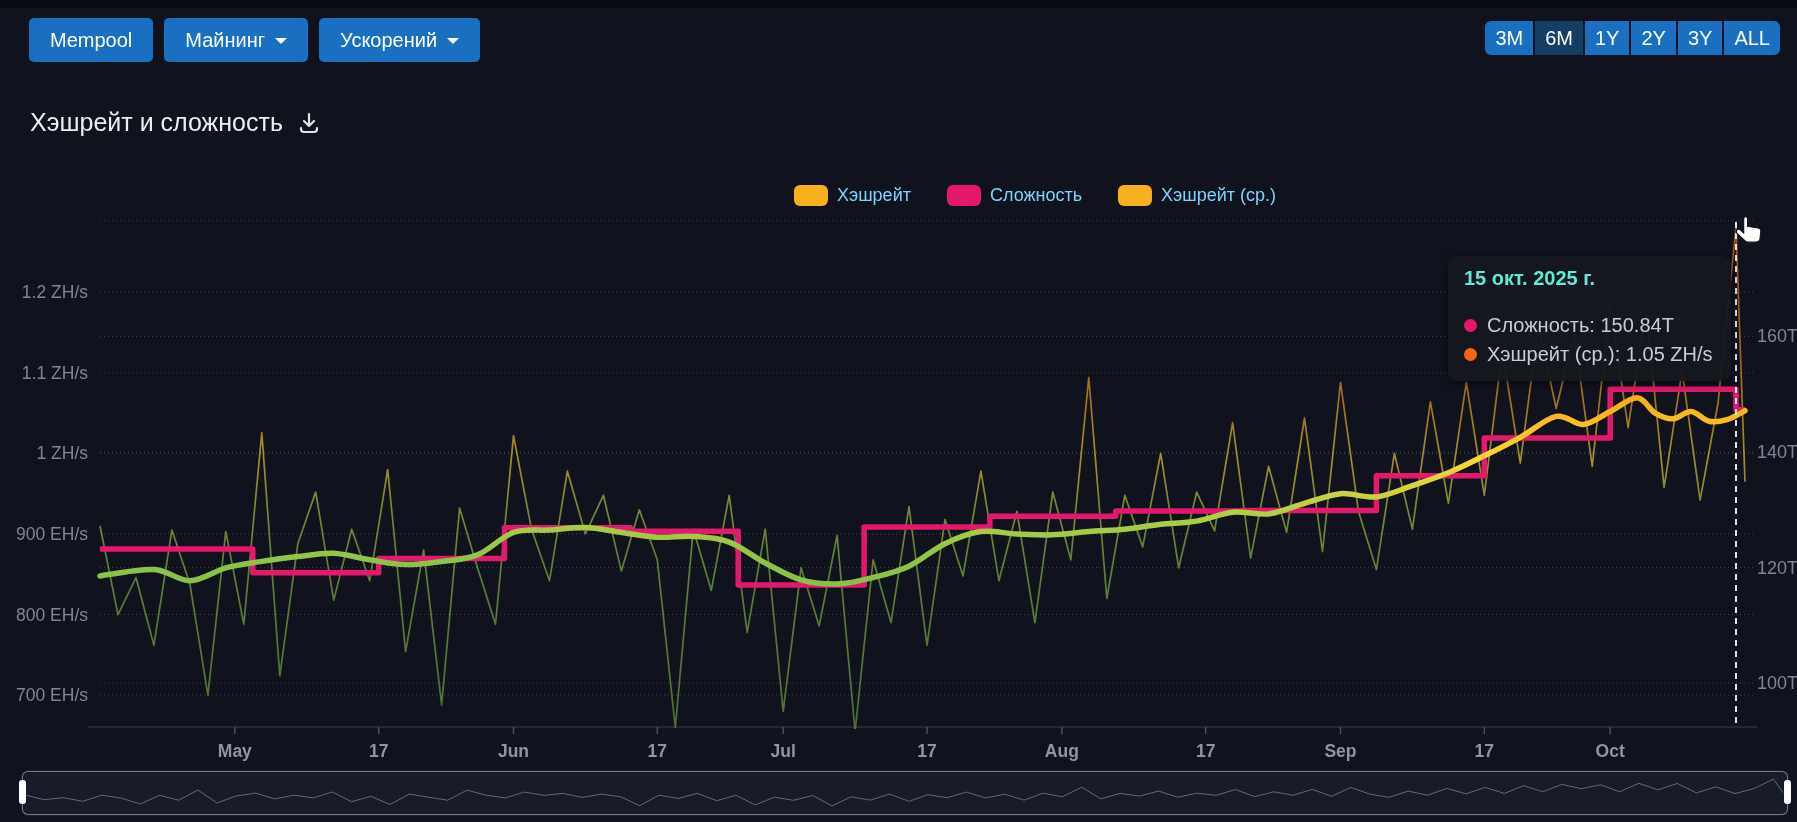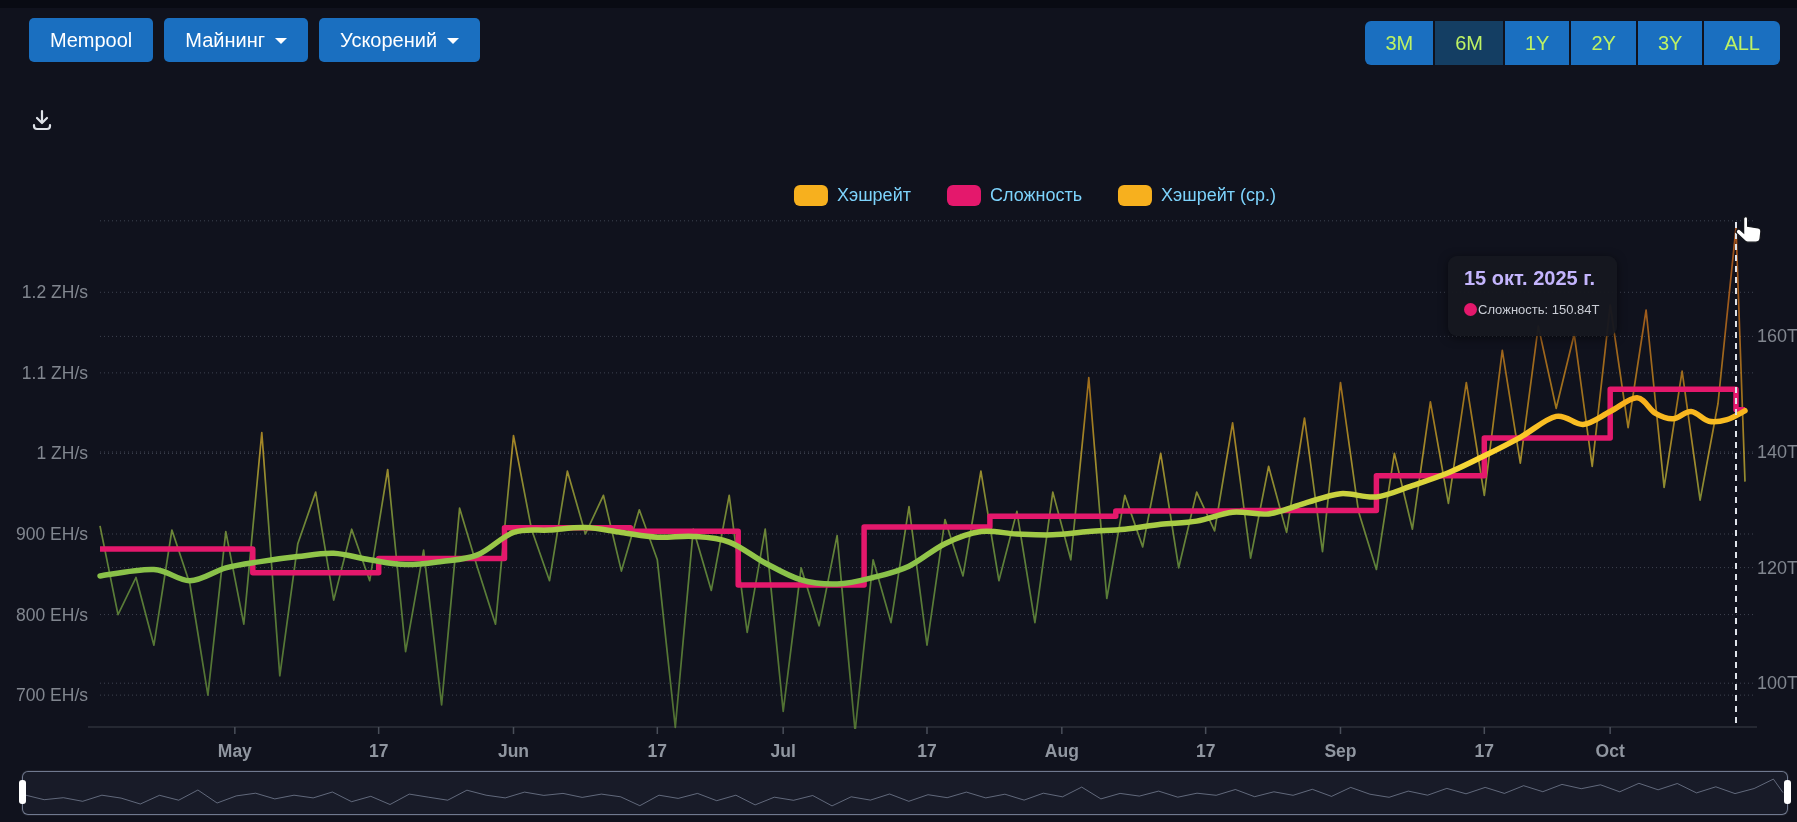--- a/index.html
+++ b/index.html
@@ -7,39 +7,39 @@
        font-family:"Liberation Sans","DejaVu Sans",sans-serif;color:#e8eaf0}
   .top-strip{position:absolute;left:0;top:0;width:100%;height:8px;background:#090b13}
   
   .navbar{position:absolute;left:29px;top:18px;display:flex;gap:11px}
   .nav-btn{height:44px;background:#1a6fc0;border:none;border-radius:5px;color:#fff;
            font-size:20px;font-family:inherit;padding:0 21px;display:flex;align-items:center;cursor:pointer}
   .caret{width:0;height:0;border-left:6px solid transparent;border-right:6px solid transparent;
          border-top:6px solid #fff;margin-left:10px;margin-top:2px}
   
   .time-selector{position:absolute;right:17px;top:21px;display:flex;gap:2px;border-radius:6px;overflow:hidden}
-  .time-btn{height:44px;background:#1a6fc0;color:#bef264;font-size:20px;padding:0 20px;
+  .time-btn{height:34px;background:#1a6fc0;color:#ffffff;font-size:20px;padding:0 10px;
             display:flex;align-items:center;cursor:pointer}
   .time-btn.active{background:#143e63}
   
   .title-row{position:absolute;left:30px;top:108px;display:flex;align-items:center;gap:14px}
   .page-title{font-size:25px;font-weight:500;color:#eceef2}
   .dl-icon{cursor:pointer;display:flex;align-items:center}
   
   .legend{position:absolute;left:1035px;top:185px;transform:translateX(-50%);display:flex;gap:36px;align-items:center}
   .legend-item{display:flex;align-items:center;gap:9px;cursor:pointer}
   .legend-swatch{width:34px;height:21px;border-radius:6px}
   .legend-label{font-size:18px;color:#7dd3fc}
   
   #chart-svg{position:absolute;left:0;top:0}
   
   .tooltip{position:absolute;left:1448px;top:256px;background:rgba(22,24,31,0.96);border-radius:9px;
            padding:11px 18px 12px 16px;box-shadow:0 2px 10px rgba(0,0,0,.5);width:max-content}
-  .tooltip-date{font-size:20px;font-weight:bold;color:#c4b5fd;margin-bottom:5px}
-  .tooltip-row{display:flex;align-items:center;gap:1px;font-size:13px;color:#c9ccd4;line-height:29px}
+  .tooltip-date{font-size:20px;font-weight:bold;color:#5eead4;margin-bottom:21px}
+  .tooltip-row{display:flex;align-items:center;gap:10px;font-size:20px;color:#c9ccd4;line-height:29px}
   .tooltip-dot{width:13px;height:13px;border-radius:50%;flex:0 0 auto}
   
   .navigator{position:absolute;left:22px;top:771px;width:1764px;height:42px;border-radius:6px;
              border:1px solid rgba(186,200,228,.55);background:rgba(140,160,200,.07);
              box-shadow:0 0 0 1px rgba(255,255,255,.06);cursor:pointer}
   .nav-handle{position:absolute;width:7px;height:24px;border-radius:3px;background:#fff;top:8px;cursor:ew-resize}
   .nav-handle.left{left:-4px}
   .nav-handle.right{right:-4px}
   #nav-spark{position:absolute;left:0;top:0}
   .cursor-hand{position:absolute;left:1734px;top:215px;pointer-events:none}
@@ -66,20 +66,21 @@
 <div class="time-selector">
     <div class="time-btn">3M</div>
     <div class="time-btn active">6M</div>
     <div class="time-btn">1Y</div>
     <div class="time-btn">2Y</div>
     <div class="time-btn">3Y</div>
     <div class="time-btn">ALL</div>
   </div>
 
 <div class="title-row">
+  <span class="page-title">Хэшрейт и сложность</span>
   <span class="dl-icon">
     <svg width="24" height="24" viewBox="0 0 24 24" fill="none" stroke="#dfe2e8" stroke-width="2.2" stroke-linecap="round" stroke-linejoin="round">
       <path d="M12 3v11"></path>
         <path d="M7 10l5 5 5-5"></path>
         <path d="M4 17v1a3 3 0 0 0 3 3h10a3 3 0 0 0 3-3v-1"></path>
     </svg>
   </span>
 </div>
 
 <div class="legend">
@@ -168,20 +169,24 @@
     <line x1="1736.0109289617487" x2="1736.0109289617487" y1="222" y2="727" stroke="#dfe3ea" stroke-width="2" stroke-dasharray="6 5"></line>
   </svg>
 
 <div class="tooltip">
   <div class="tooltip-date">15 окт. 2025 г.</div>
   <div id="tooltip-rows">
       <div class="tooltip-row">
         <span class="tooltip-dot" style="background: rgb(228, 24, 108);"></span>
         <span>Сложность: 150.84T</span>
       </div>
+      <div class="tooltip-row">
+        <span class="tooltip-dot" style="background: rgb(244, 102, 28);"></span>
+        <span>Хэшрейт (ср.): 1.05 ZH/s</span>
+      </div>
     </div>
 </div>
 
 <div class="cursor-hand">
   <svg width="30" height="34" viewBox="0 0 24 27">
     <path d="M9.3 1.2c-.9 0-1.6.7-1.6 1.6v11.4l-2.7-2.4c-.8-.7-2-.7-2.7.1-.7.8-.6 2 .1 2.7l6.4 6.1c.6.6 1.4.9 2.3.9h6.3c1.8 0 3.3-1.3 3.5-3.1l.6-5.3c.2-1.5-.8-2.8-2.3-3l-8.3-1.3V2.8c0-.9-.7-1.6-1.6-1.6z" fill="#ffffff" stroke="#14161c" stroke-width="1"></path>
   </svg>
 </div>
 
 <div class="navigator">

